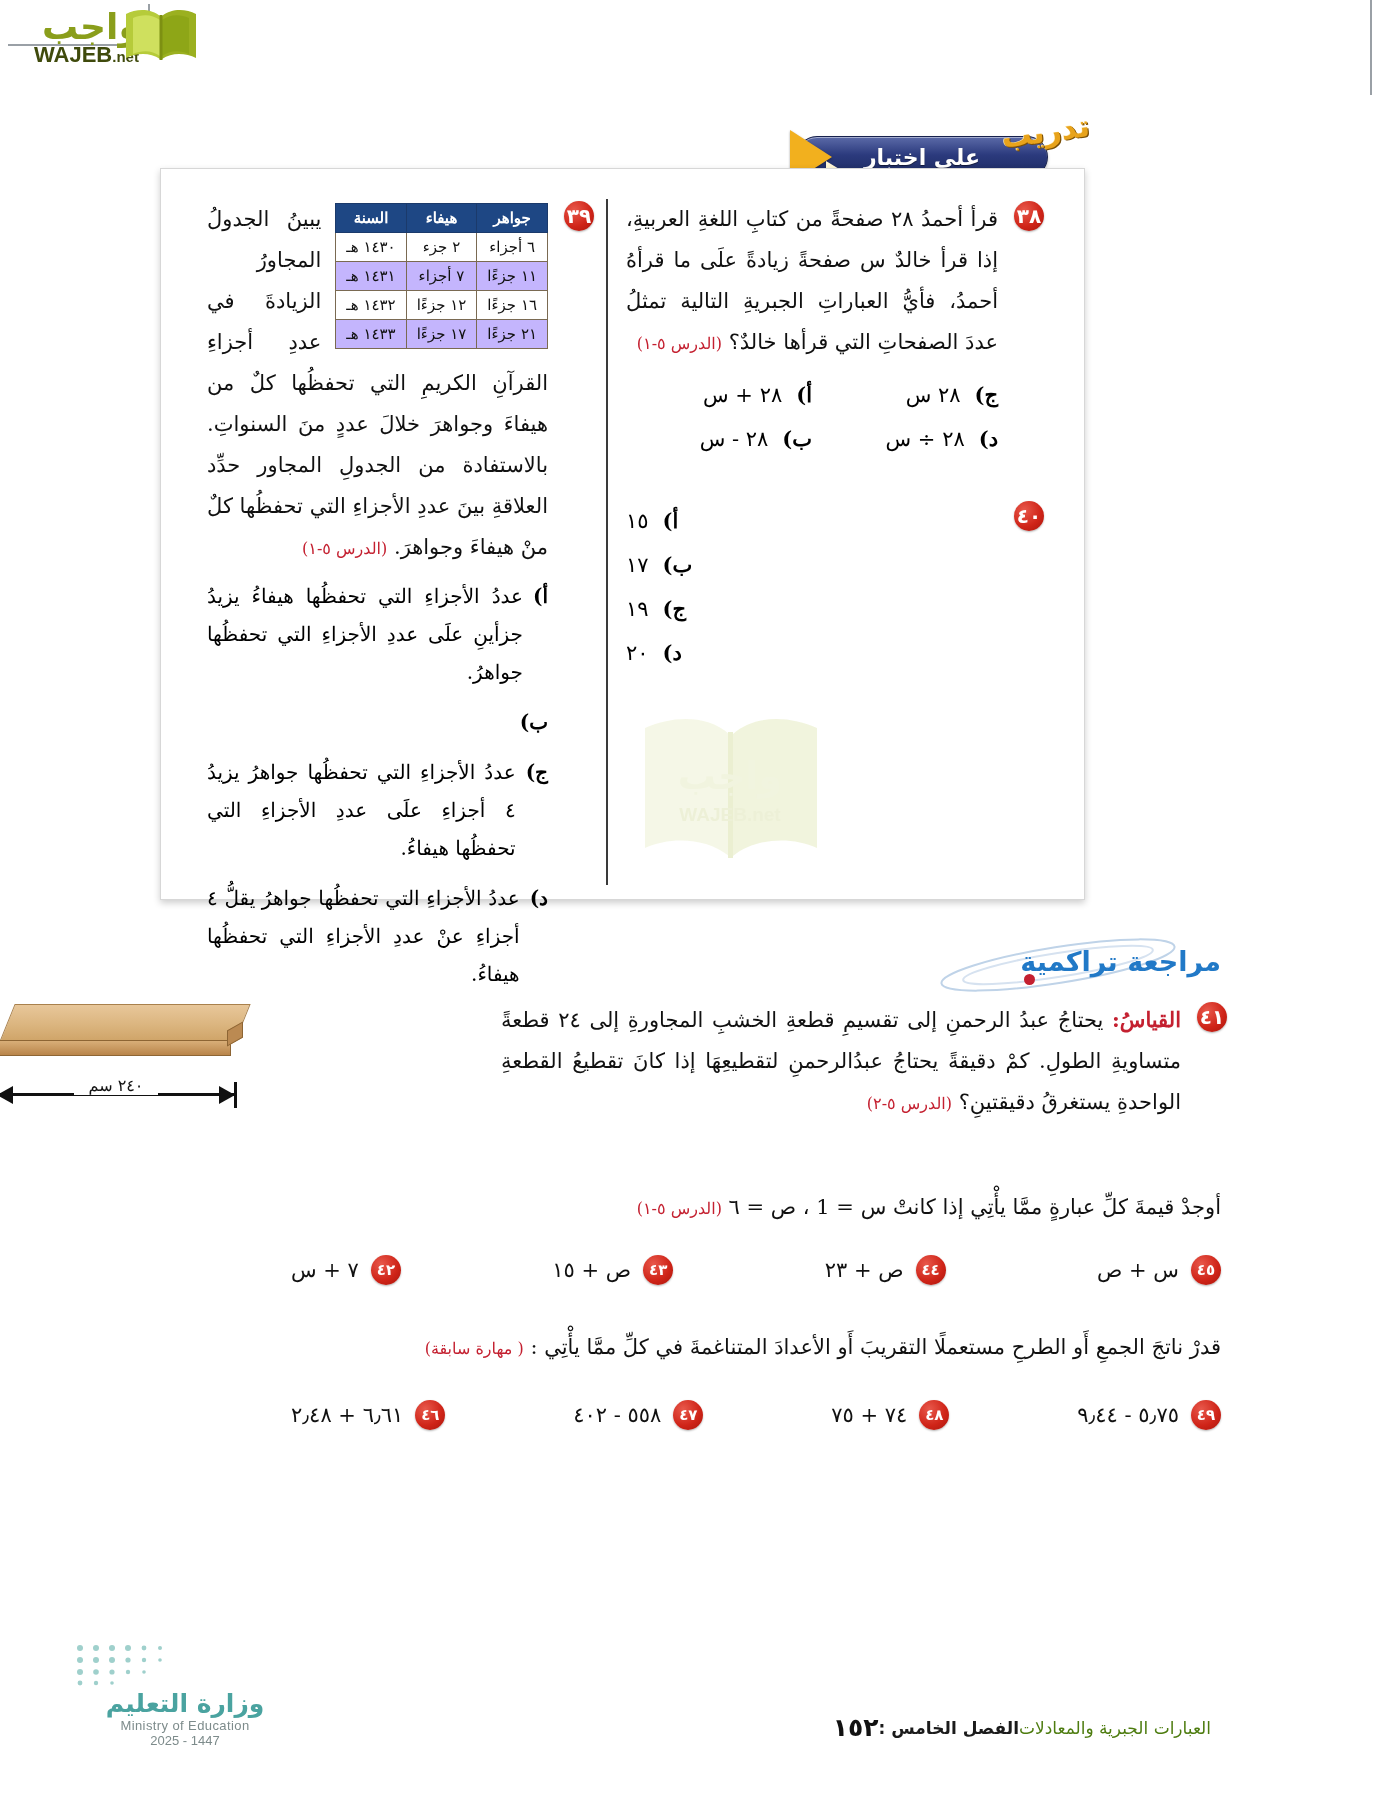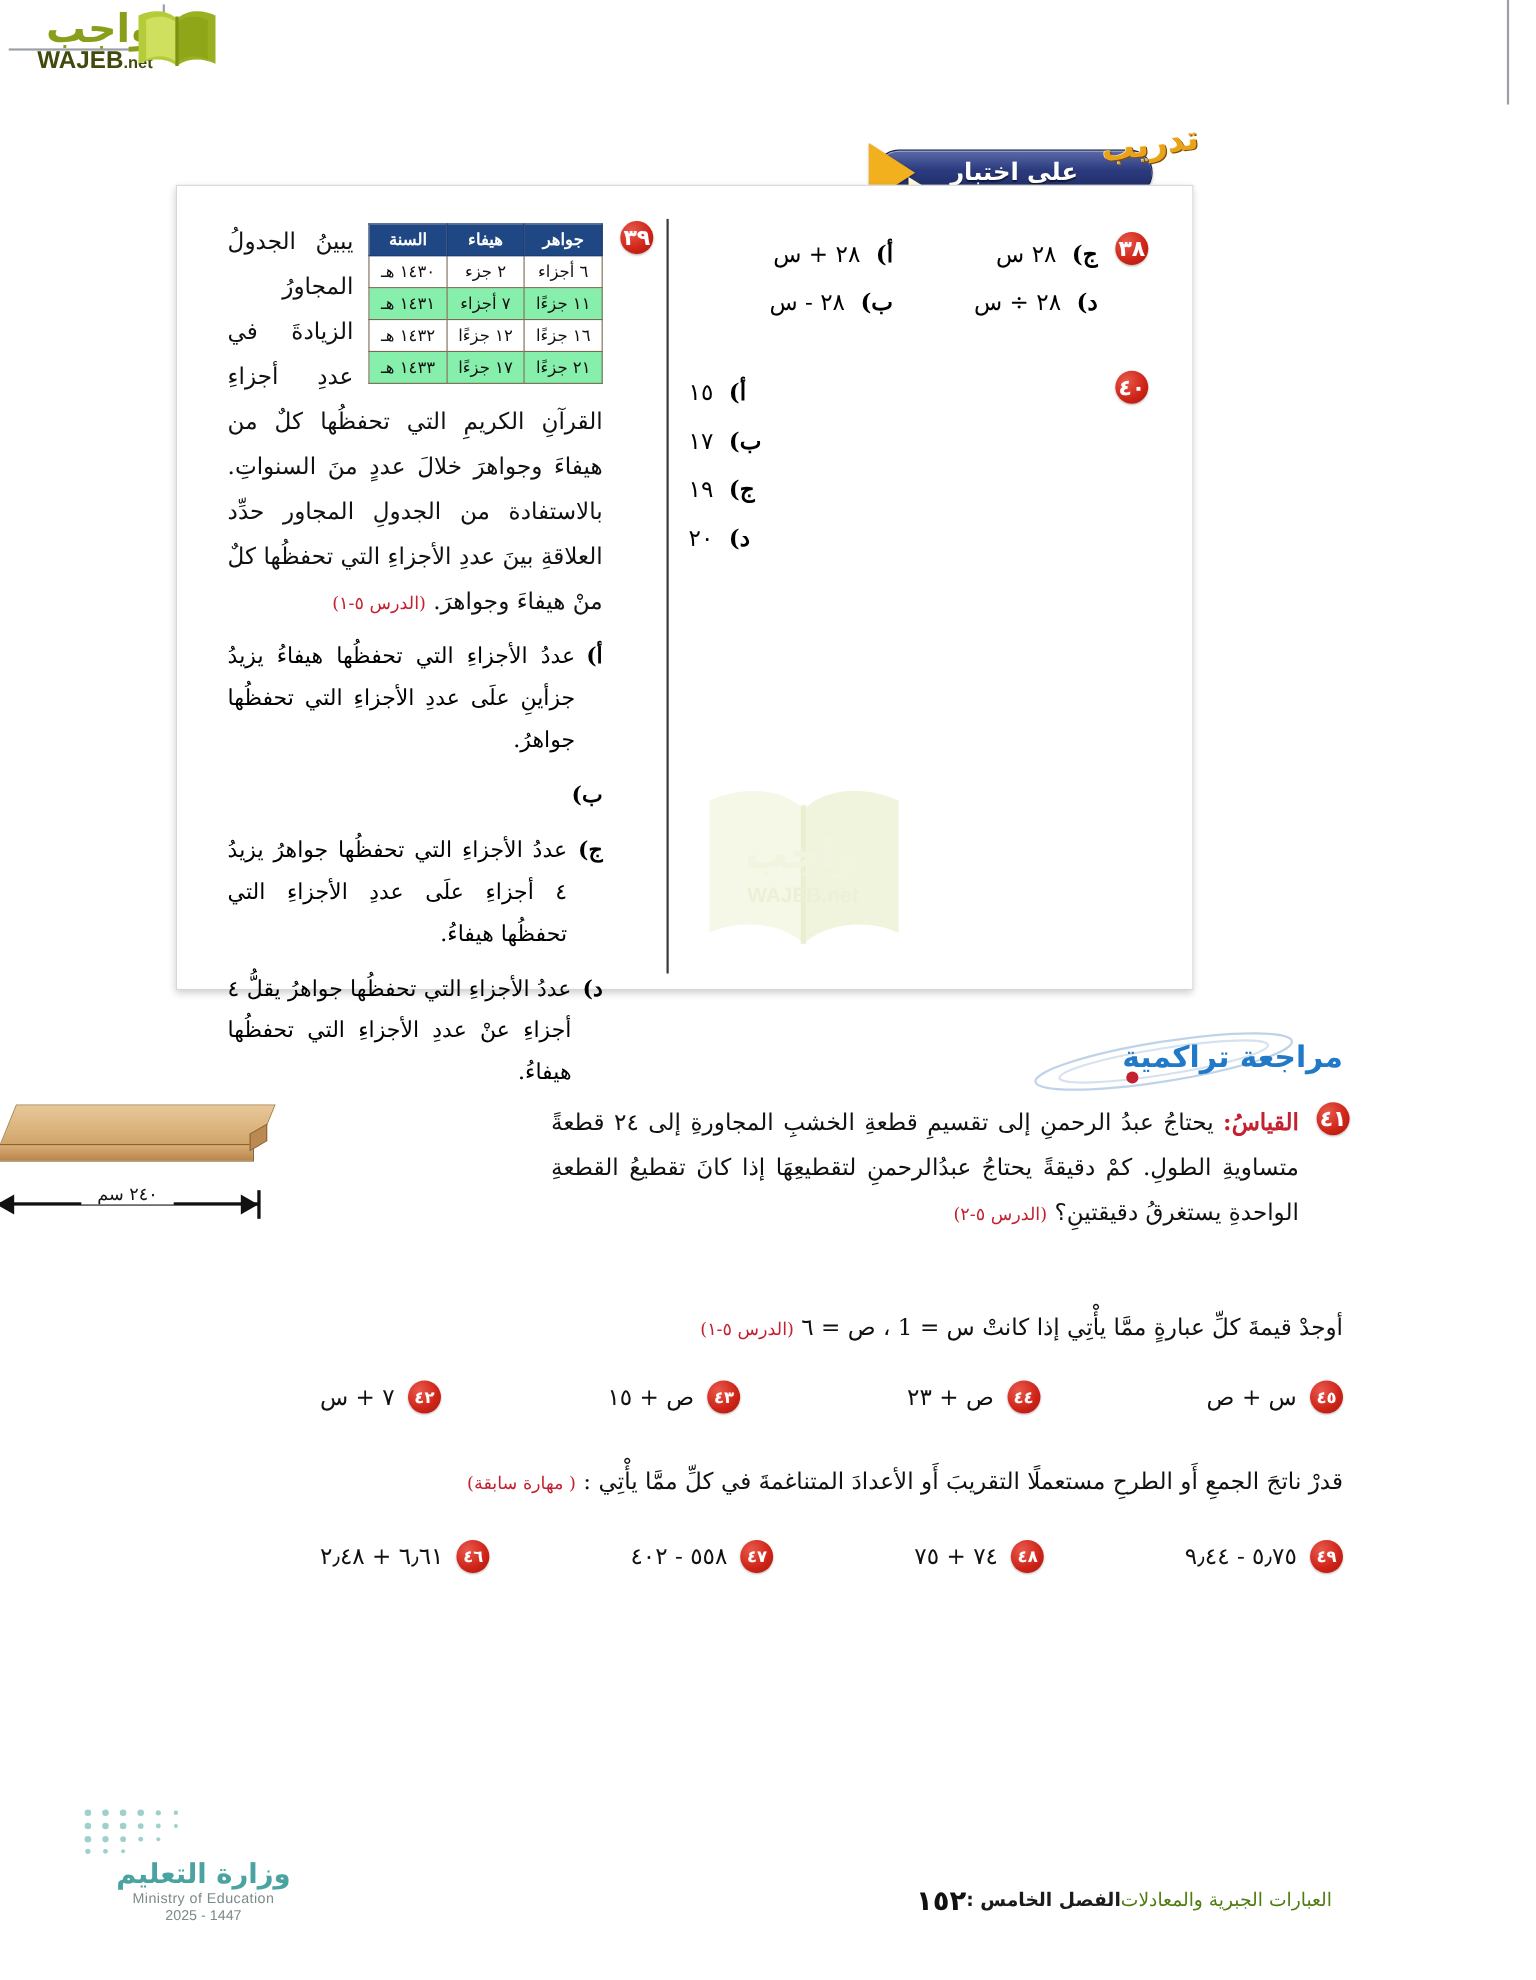--- a/index.html
+++ b/index.html
@@ -172,21 +172,21 @@
     background: #1e4784; color: #fff;
     font-size: 15px; font-weight: bold;
     padding: 5px 12px; border: 1px solid #1b3a6b;
     text-align: center; white-space: nowrap;
   }
   .q39-table td {
     font-size: 15px; padding: 5px 10px;
     border: 1px solid #7a6a52;
     text-align: center; white-space: nowrap; color: #111;
   }
-  .q39-table tr.alt td { background: #86efac; }
+  .q39-table tr.alt td { background: #c4b5fd; }
   .q39-table tr.plain td { background: #ffffff; }
 
   
   .cumulative {
     position: absolute; right: 175px; top: 940px;
     width: 340px; height: 60px;
   }
   .cumulative .title {
     position: absolute; right: 0; top: 6px;
     font-size: 27px; font-weight: bold; color: #2179c7;
@@ -364,20 +364,24 @@
   <div class="banner-tadreeb">تدريب</div>
 </div>
 
 <div class="exercise-box">
   <div class="box-columns">
 
     <div class="col col-right">
 
       <div class="q">
         <div class="q-num">٣٨</div>
+        <div class="q-body">
+          <span>قرأ أحمدُ ٢٨ صفحةً من كتابِ اللغةِ العربيةِ، إذا قرأ خالدٌ س صفحةً زيادةً علَى ما قرأهُ أحمدُ، فأيُّ العباراتِ الجبريةِ التالية تمثلُ عددَ الصفحاتِ التي قرأها خالدٌ؟</span>
+          <span class="lesson-ref">(الدرس ٥-١)</span>
+        </div>
         <div class="choices">
           <div class="choice-row">
             <div class="choice">
               <span class="lbl">ج)</span>
               <span class="val">٢٨ س</span>
             </div>
             <div class="choice">
               <span class="lbl">أ)</span>
               <span class="val">٢٨ + س</span>
             </div>

